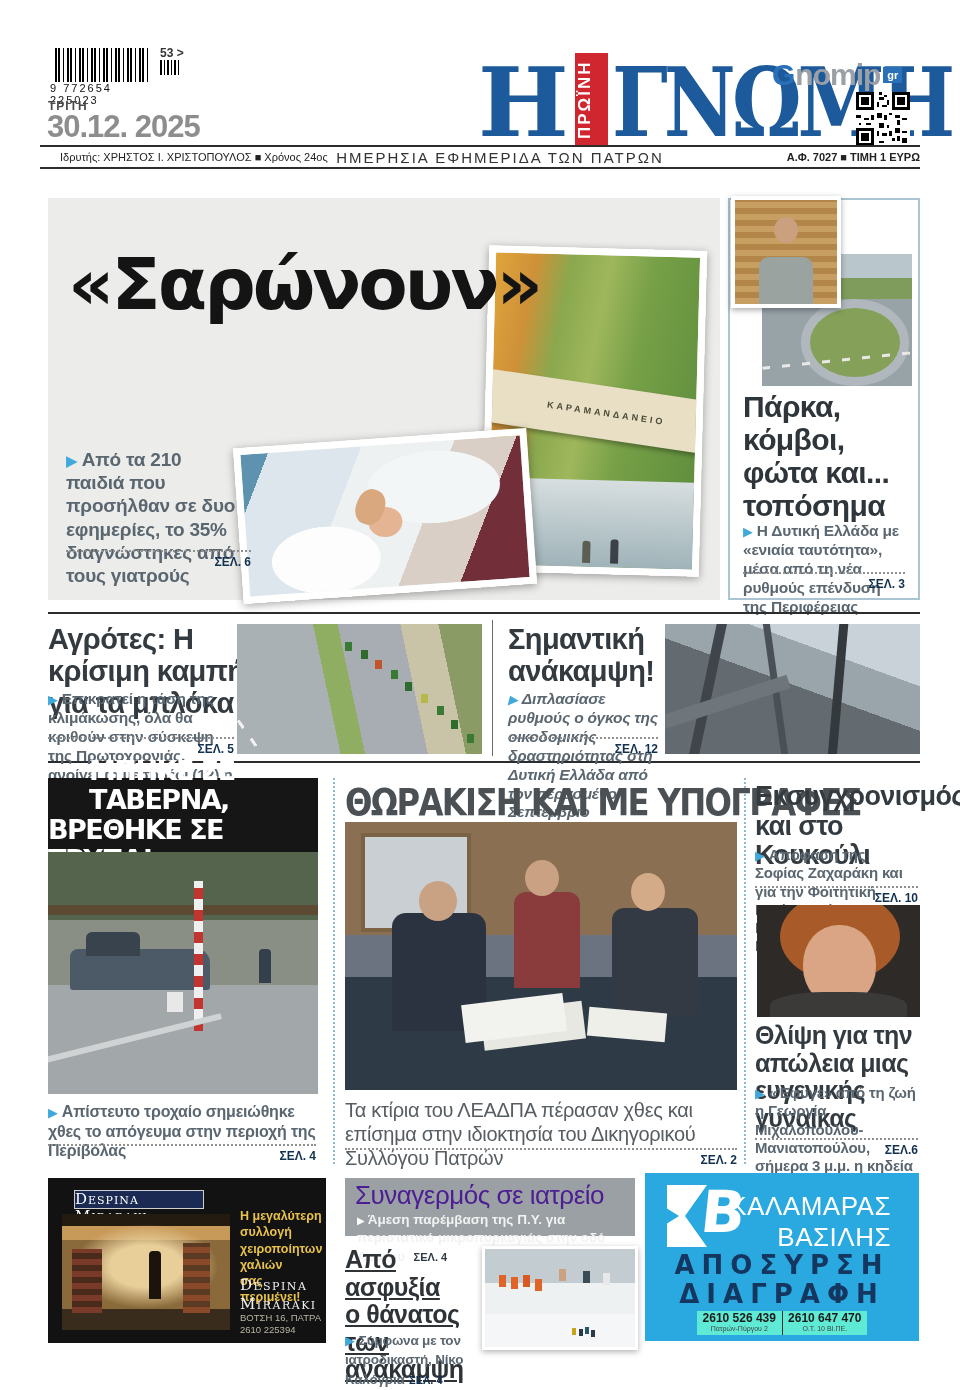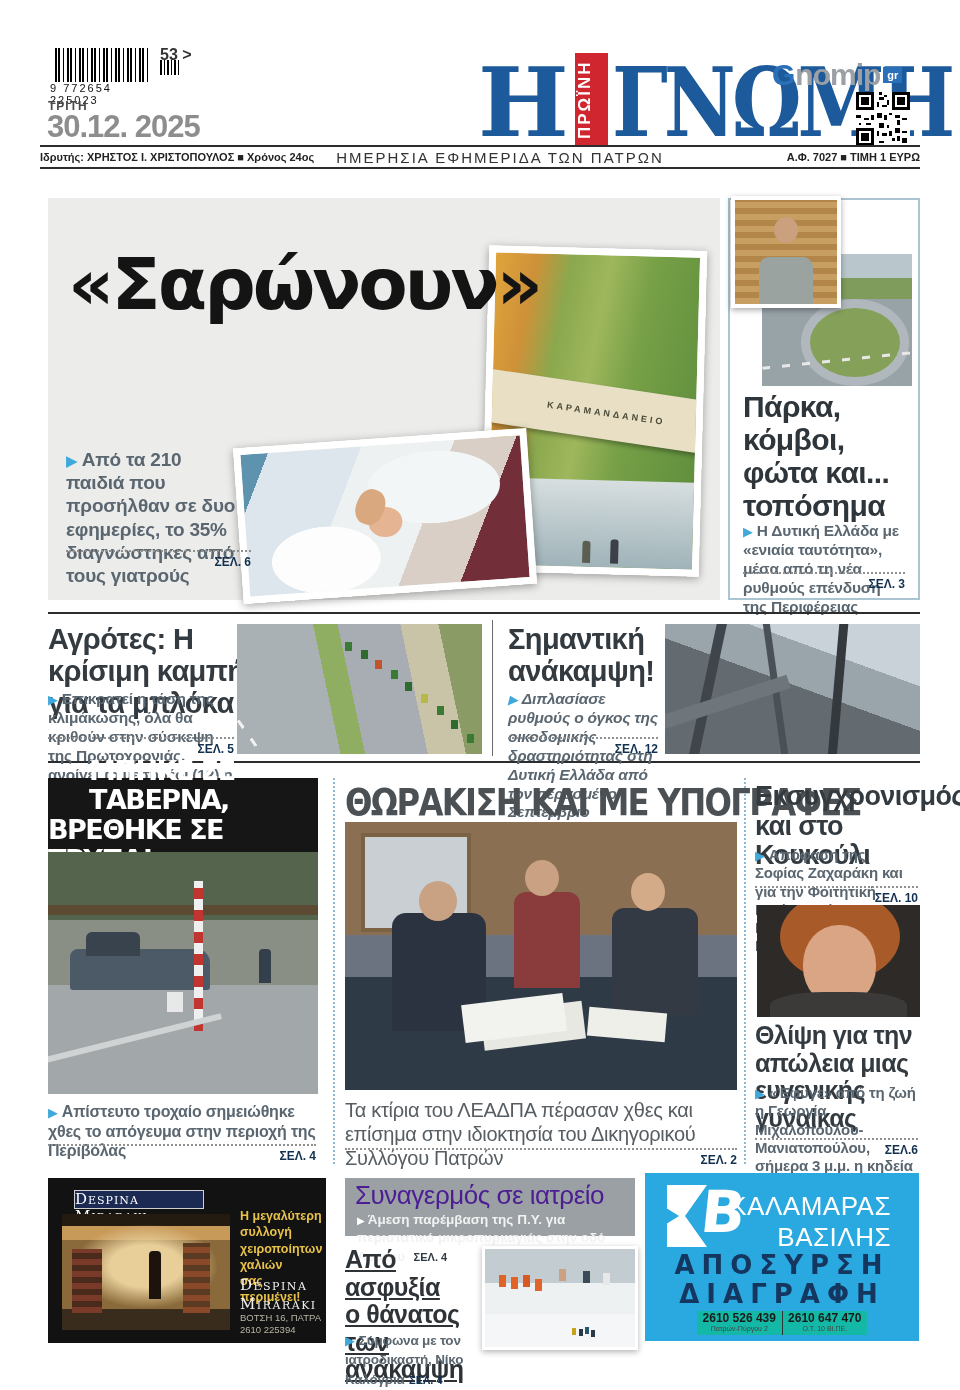--- a/index.html
+++ b/index.html
@@ -21,21 +21,21 @@
   .serifbrand{font-family:"DejaVu Serif",serif;}
 </style>
 </head>
 <body>
 
 <div id="page">
 
   <div class="abs" style="left:55px;top:48px;width:95px;height:34px;
               background:repeating-linear-gradient(90deg,#000 0 2px,#fff 2px 3px,#000 3px 5px,#fff 5px 8px,#000 8px 9px,#fff 9px 12px);"></div>
   <div class="abs" style="left:50px;top:82px;width:110px;font-size:11px;letter-spacing:2px;color:#111;">9 772654 225023</div>
-  <div class="abs" style="left:160px;top:46px;font-size:16px;font-weight:bold;color:#333;">53 &gt;</div>
+  <div class="abs" style="left:160px;top:46px;font-size:12px;font-weight:bold;color:#333;">53 &gt;</div>
   <div class="abs" style="left:160px;top:60px;width:20px;height:15px;
               background:repeating-linear-gradient(90deg,#000 0 2px,#fff 2px 4px,#000 4px 5px,#fff 5px 7px);"></div>
   <div class="abs" style="left:48px;top:99px;font-size:12px;font-weight:bold;letter-spacing:1px;color:#4a4a4a;">ΤΡΙΤΗ</div>
   <div class="abs" style="left:47px;top:109px;font-size:31px;font-weight:bold;color:#8d8d8d;letter-spacing:-1px;">30.12. 2025</div>
 
   <div class="abs" style="left:478px;top:46px;height:102px;display:flex;align-items:flex-end;">
     <span class="mast" style="font-size:96px;line-height:.95;">Η</span>
     <span style="display:inline-block;width:33px;height:93px;background:#cf2630;margin:0 4px 2px 6px;position:relative;">
       <span style="position:absolute;left:0;top:0;width:100%;height:100%;writing-mode:vertical-rl;transform:rotate(180deg);
                    color:#fff;font-weight:bold;font-size:17px;letter-spacing:2px;text-align:center;font-family:'Liberation Sans',sans-serif;">ΠΡΩΪΝΗ</span>
@@ -87,21 +87,21 @@
           <rect x="18" y="15" width="2" height="1"></rect>
           <rect x="16" y="17" width="1" height="2"></rect>
         <rect x="9" y="19" width="2" height="1"></rect>
           <rect x="14" y="18" width="1" height="1"></rect>
           <rect x="18" y="18" width="2" height="2"></rect>
       </g>
     </svg>
   </div>
 
   <div class="rule" style="left:40px;top:145px;width:880px;height:1.5px;"></div>
-  <div class="abs" style="left:40px;top:151px;font-size:11px;font-weight:bold;color:#222;">Ιδρυτής: ΧΡΗΣΤΟΣ Ι. ΧΡΙΣΤΟΠΟΥΛΟΣ  ■  Χρόνος 24ος</div>
+  <div class="abs" style="left:60px;top:151px;font-size:11px;font-weight:normal;color:#222;">Ιδρυτής: ΧΡΗΣΤΟΣ Ι. ΧΡΙΣΤΟΠΟΥΛΟΣ  ■  Χρόνος 24ος</div>
   <div class="abs" style="left:300px;top:149px;width:400px;text-align:center;font-size:15px;letter-spacing:2px;color:#333;">ΗΜΕΡΗΣΙΑ ΕΦΗΜΕΡΙΔΑ ΤΩΝ ΠΑΤΡΩΝ</div>
   <div class="abs" style="left:700px;top:151px;width:220px;text-align:right;font-size:11px;font-weight:bold;color:#222;">Α.Φ. 7027  ■  ΤΙΜΗ 1 ΕΥΡΩ</div>
   <div class="rule" style="left:40px;top:167px;width:880px;height:1.5px;"></div>
 
   <div class="abs" style="left:48px;top:198px;width:672px;height:402px;background:#ececea;">
 
     <div class="photo pframe" style="left:437px;top:50px;width:204px;height:312px;transform:rotate(1.5deg);
                 background:linear-gradient(100deg,#e0a43c 0%,#cf9138 16%,#8aa84e 30%,#9fb75c 45%,#77a047 62%,#5c8c3c 100%);">
       <div style="position:absolute;left:-8px;top:42%;width:120%;height:17%;background:#e8dfc4;transform:rotate(7deg);
                   display:flex;align-items:center;justify-content:center;box-shadow:0 3px 4px rgba(0,0,0,.3);">
@@ -315,21 +315,21 @@
     </div>
     <div class="abs" style="right:28px;top:18px;text-align:right;color:#fff;font-weight:normal;font-size:26px;line-height:1.2;letter-spacing:.5px;">
       <div>ΚΑΛΑΜΑΡΑΣ</div>
       <div>ΒΑΣΙΛΗΣ</div>
     </div>
     <div class="abs" style="left:0;top:78px;width:100%;text-align:center;color:#14365f;font-family:'DejaVu Sans',sans-serif;
                 font-weight:bold;font-size:26px;line-height:1.1;letter-spacing:7px;">
       <div>ΑΠΟΣΥΡΣΗ</div>
       <div>ΔΙΑΓΡΑΦΗ</div>
     </div>
-    <div class="abs" style="left:52px;top:138px;width:170px;height:24px;background:#14b8a6;display:flex;">
+    <div class="abs" style="left:52px;top:138px;width:170px;height:24px;background:#5eead4;display:flex;">
       <div style="flex:1;text-align:center;border-right:1.5px solid #333;padding-top:1px;">
         <div style="font-size:12px;font-weight:bold;color:#1a1a1a;line-height:1.1;">2610 526 439</div>
         <div style="font-size:7px;color:#444;">Πατρών-Πύργου 2</div>
       </div>
       <div style="flex:1;text-align:center;padding-top:1px;">
         <div style="font-size:12px;font-weight:bold;color:#1a1a1a;line-height:1.1;">2610 647 470</div>
         <div style="font-size:7px;color:#444;">Ο.Τ. 10 ΒΙ.ΠΕ.</div>
       </div>
     </div>
   </div>

